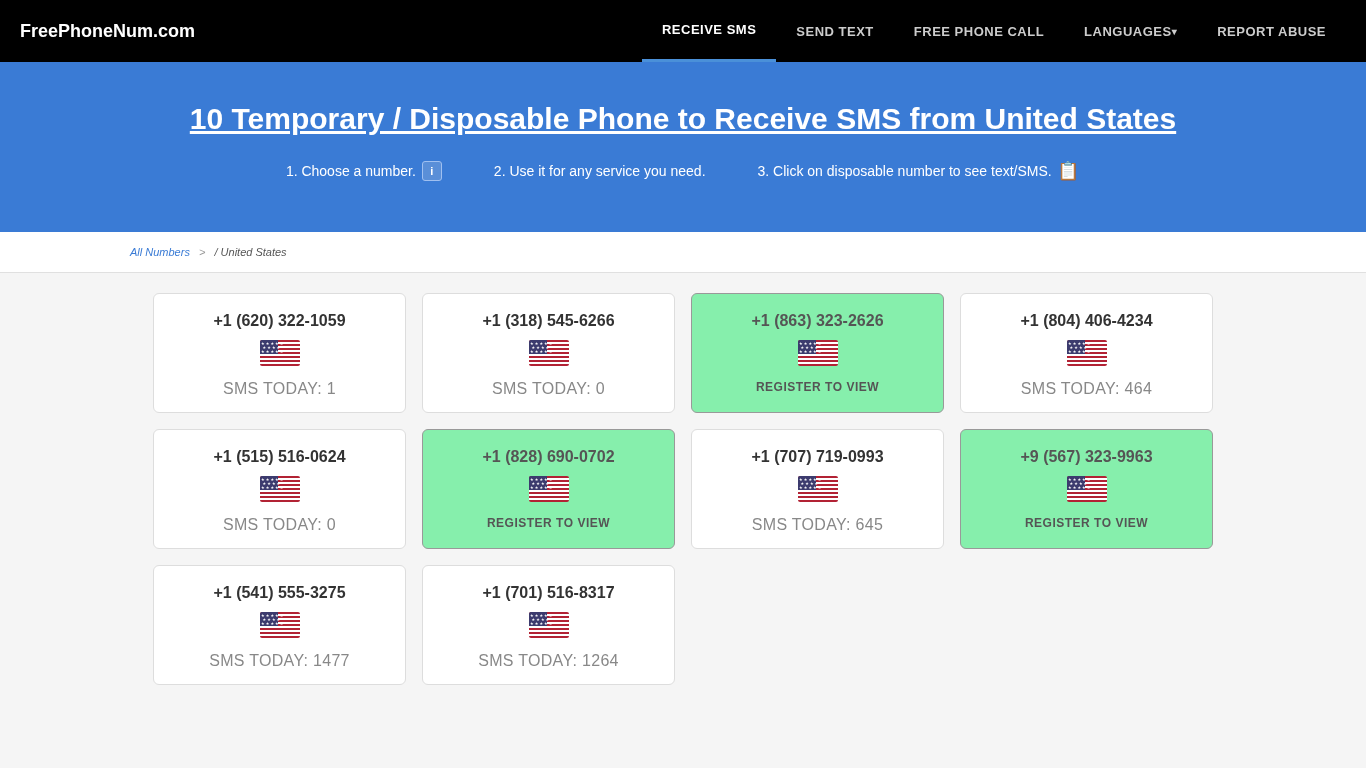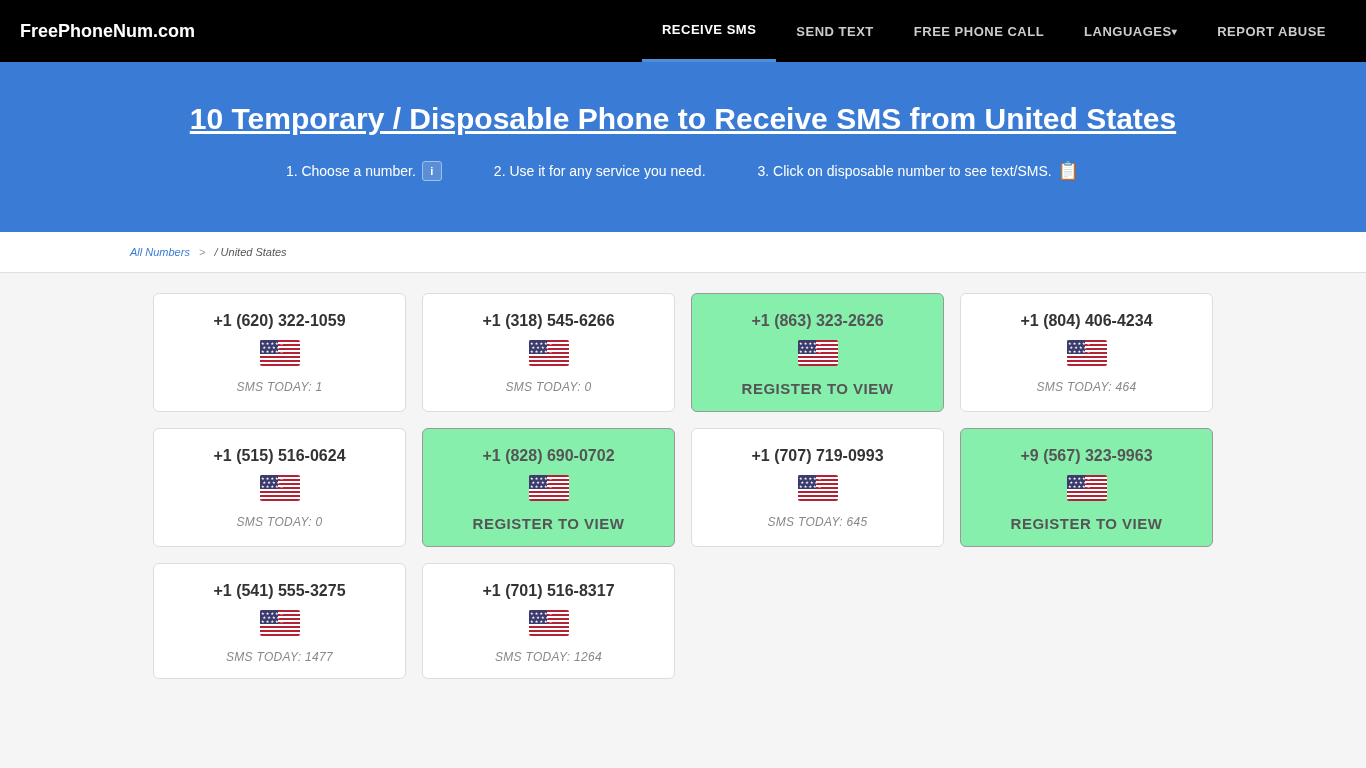--- a/index.html
+++ b/index.html
@@ -137,29 +137,28 @@
     .phone-number {
       font-size: 16px;
       font-weight: bold;
       color: #333;
       margin-bottom: 10px;
     }
     .phone-card.restricted .phone-number {
       color: #555;
     }
     .sms-count {
-      font-size: 12px;
+      font-size: 16px;
       color: #888;
       text-transform: uppercase;
       letter-spacing: 0.3px;
       margin-top: 4px;
-      font-style: italic;
     }
     .register-label {
-      font-size: 15px;
+      font-size: 12px;
       color: #555;
       text-transform: uppercase;
       letter-spacing: 0.5px;
       margin-top: 4px;
       font-weight: 600;
     }
 
     
     .us-flag {
       display: inline-block;

